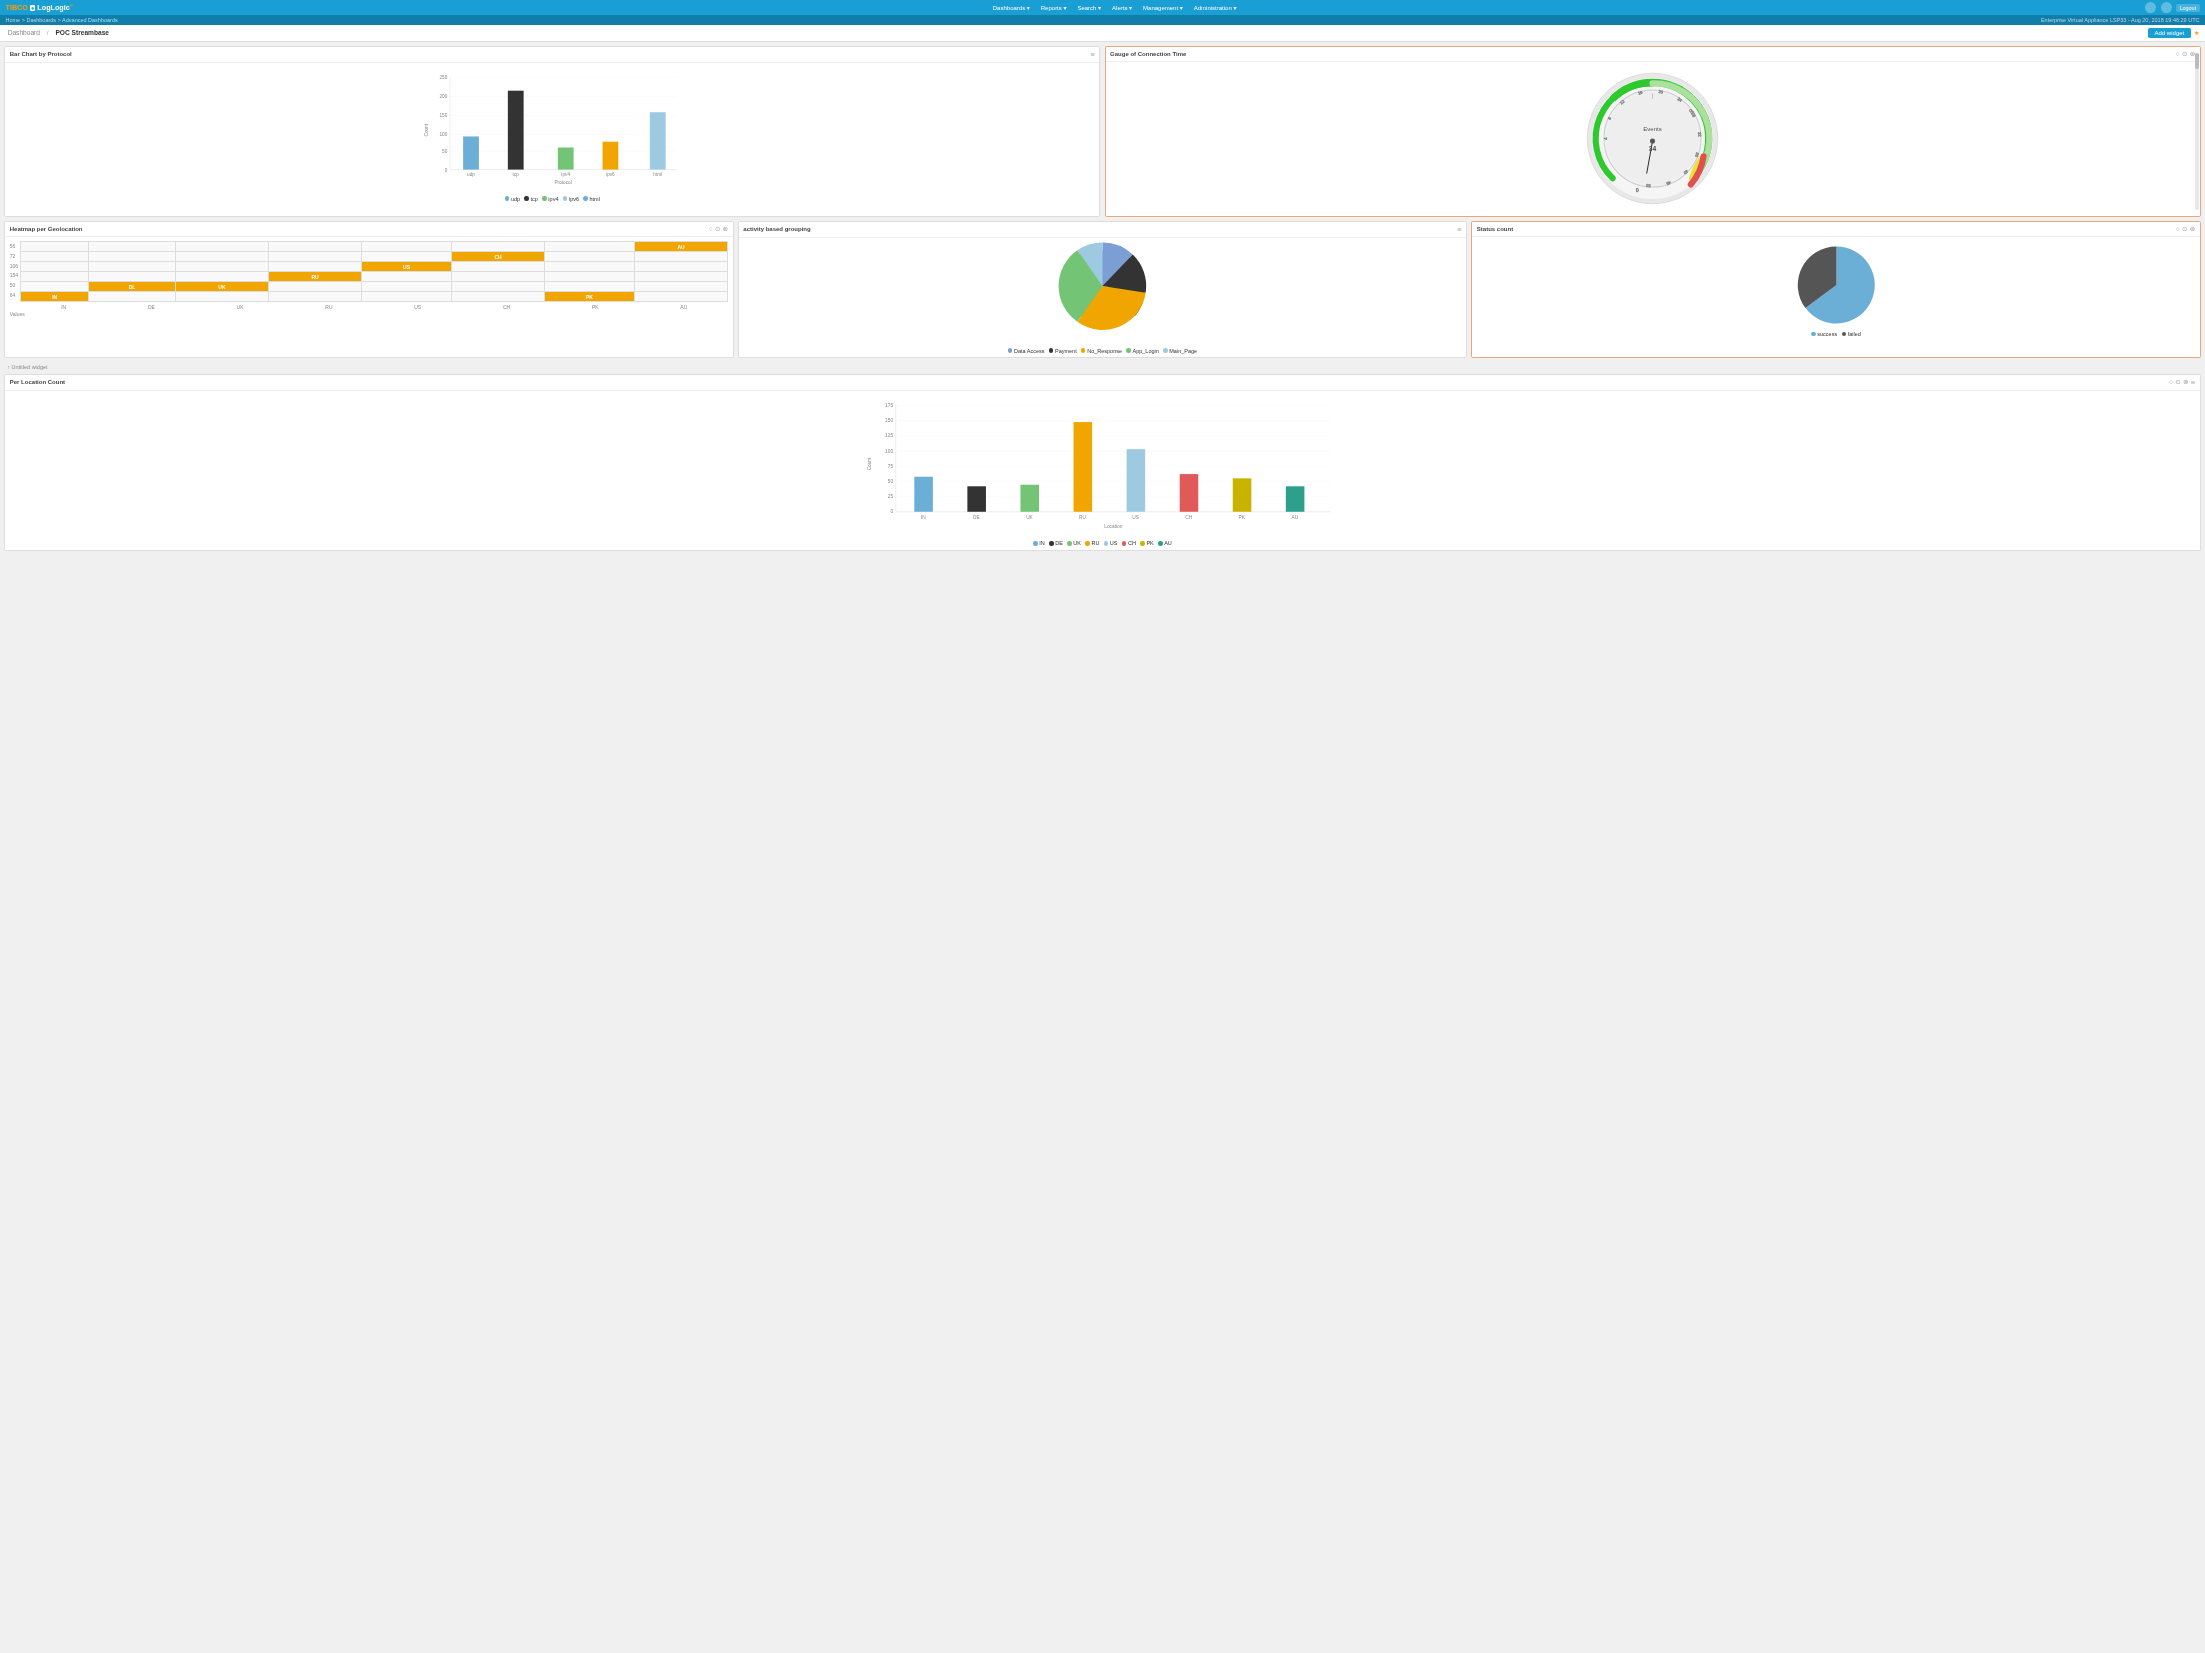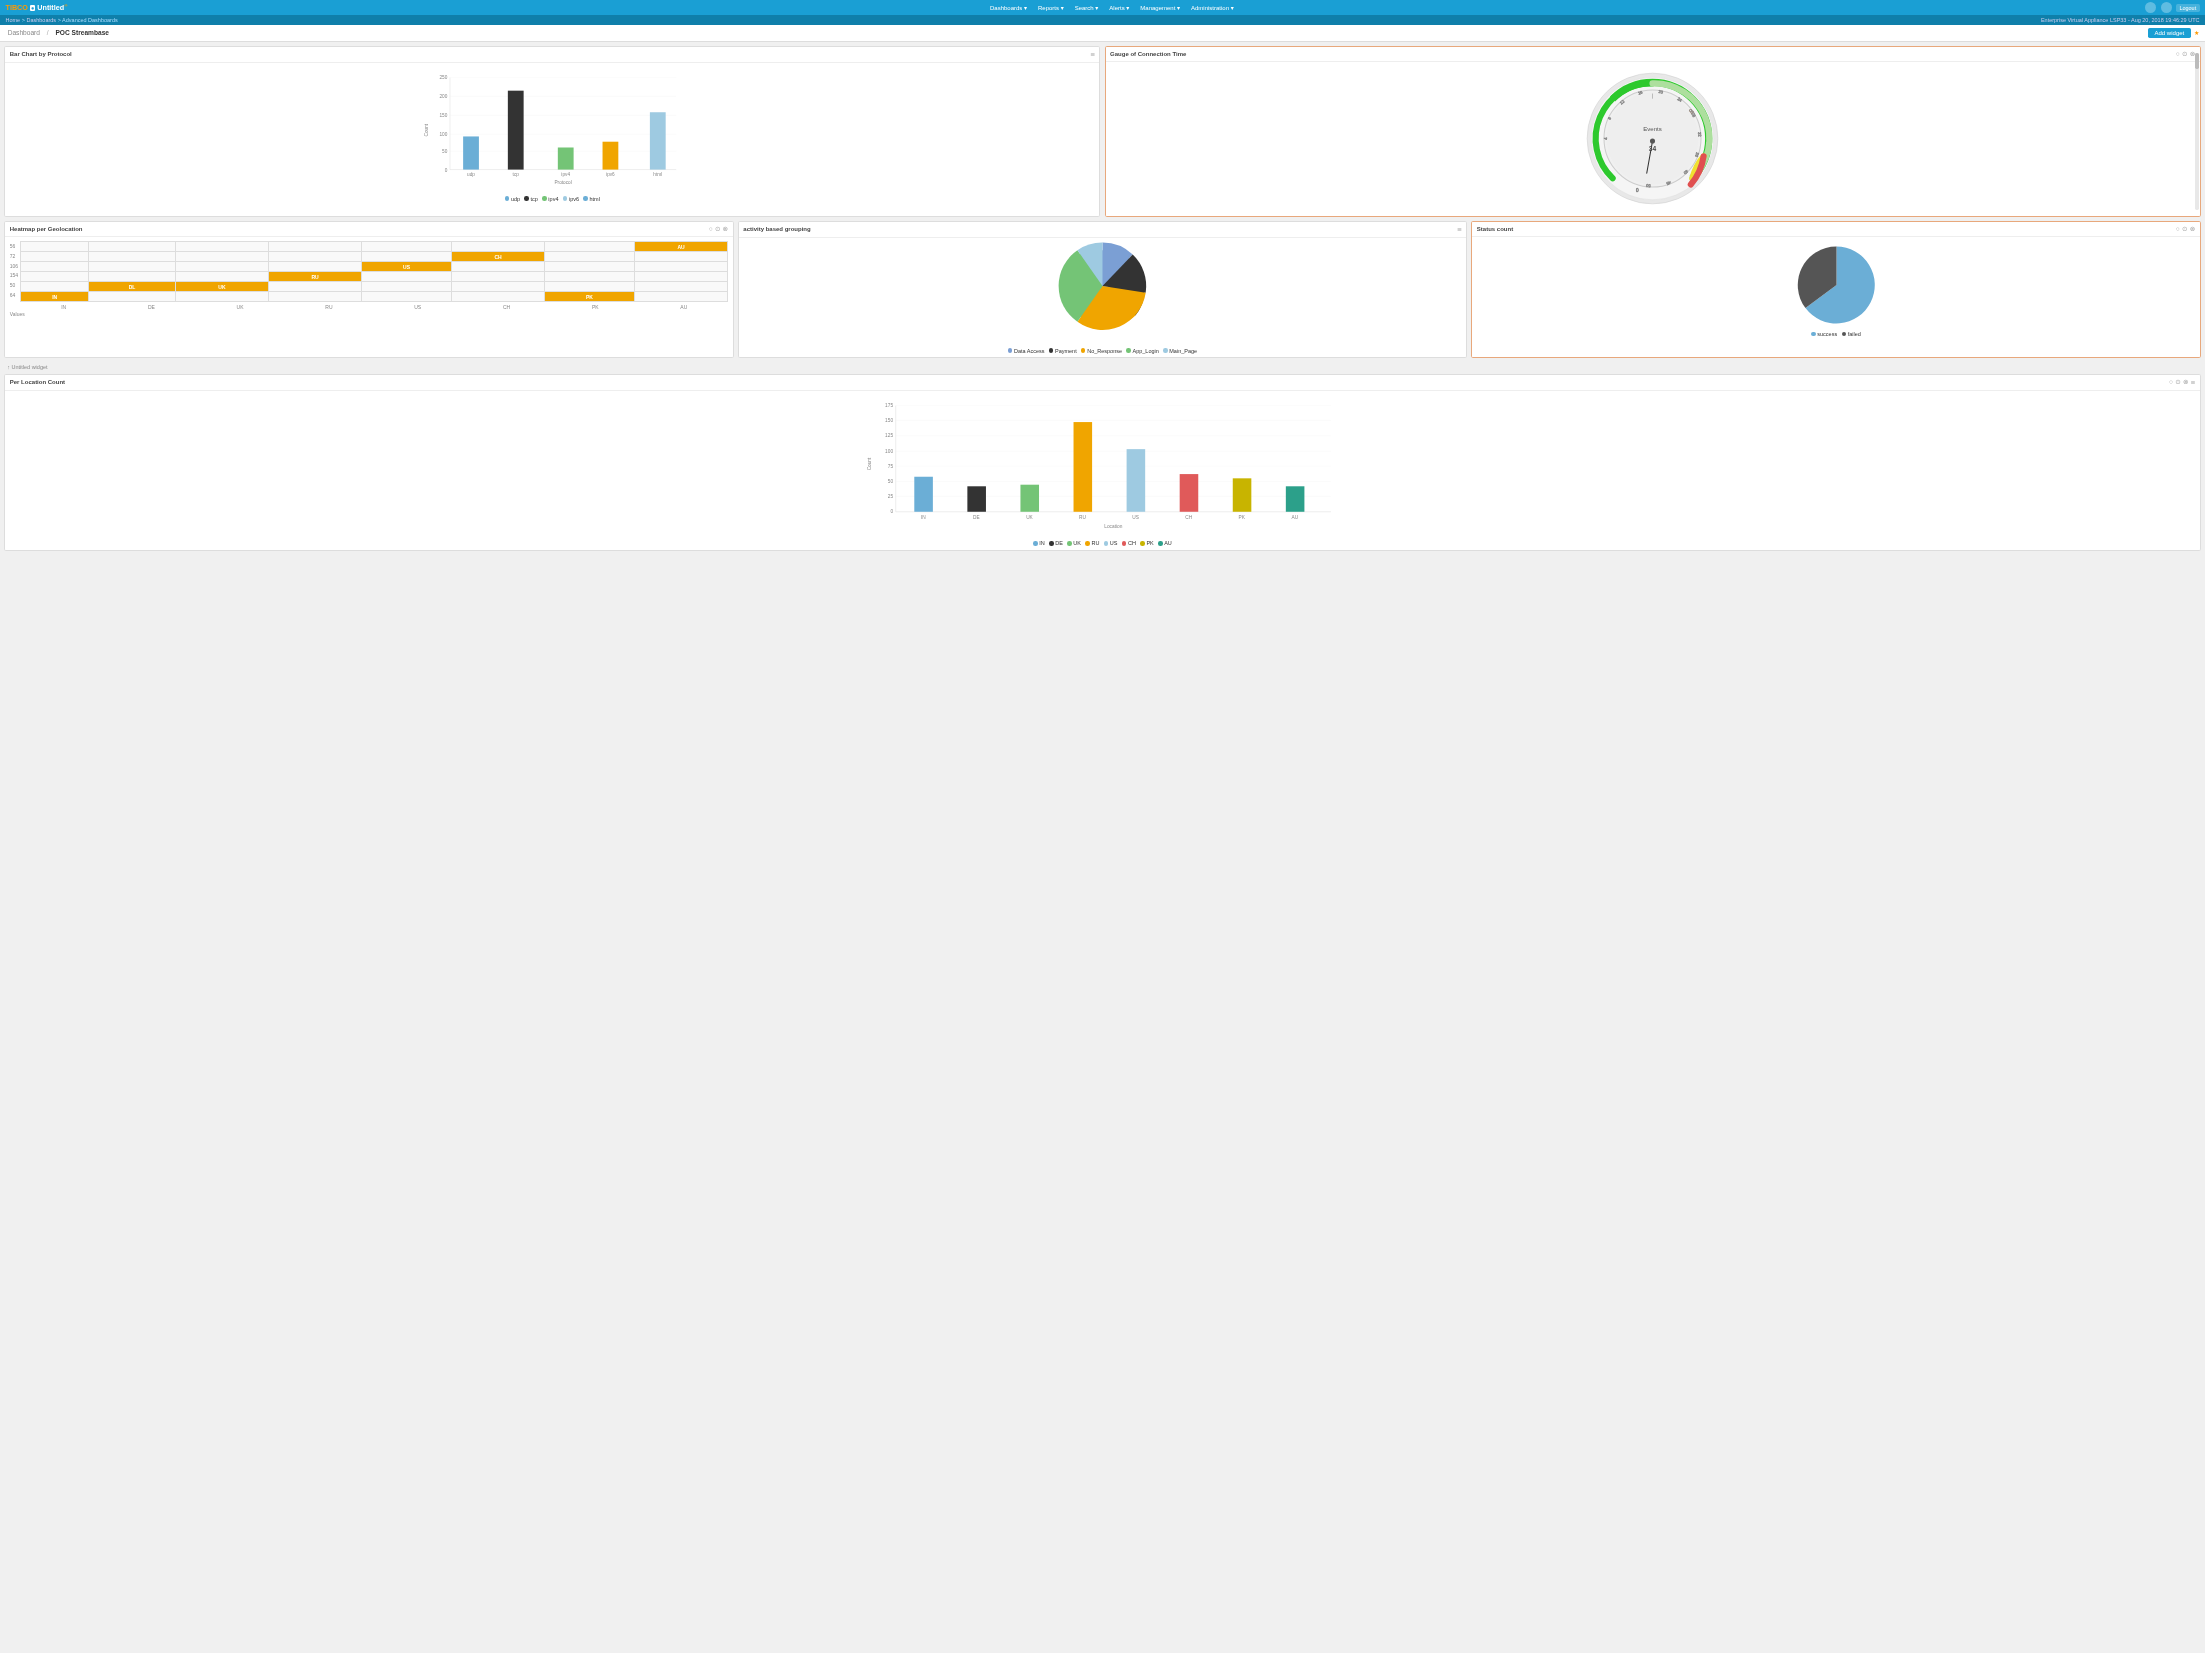--- a/index.html
+++ b/index.html
@@ -203,21 +203,21 @@
       height: 16.5px;
       background: #bbb;
       border-radius: 1.7px;
     }
   </style>
 </head>
 <body>
 
 <div class="top-nav">
   <div class="nav-logo">
-    <span>TIBCO </span><span style="color:#1a9fd4;background:white;padding:0 1.1px;border-radius:1.1px;font-size:5.5px;">●</span><span style="color:white"> Untitled</span><sup style="color:#f90;font-size:4.4px;">®</sup>
+    <span>TIBCO </span><span style="color:#1a9fd4;background:white;padding:0 1.1px;border-radius:1.1px;font-size:5.5px;">●</span><span style="color:white"> LogLogic</span><sup style="color:#f90;font-size:4.4px;">®</sup>
   </div>
   <div class="nav-links">
     <div class="nav-link">Dashboards ▾</div>
     <div class="nav-link">Reports ▾</div>
     <div class="nav-link">Search ▾</div>
     <div class="nav-link">Alerts ▾</div>
     <div class="nav-link">Management ▾</div>
     <div class="nav-link">Administration ▾</div>
   </div>
   <div class="nav-right">

